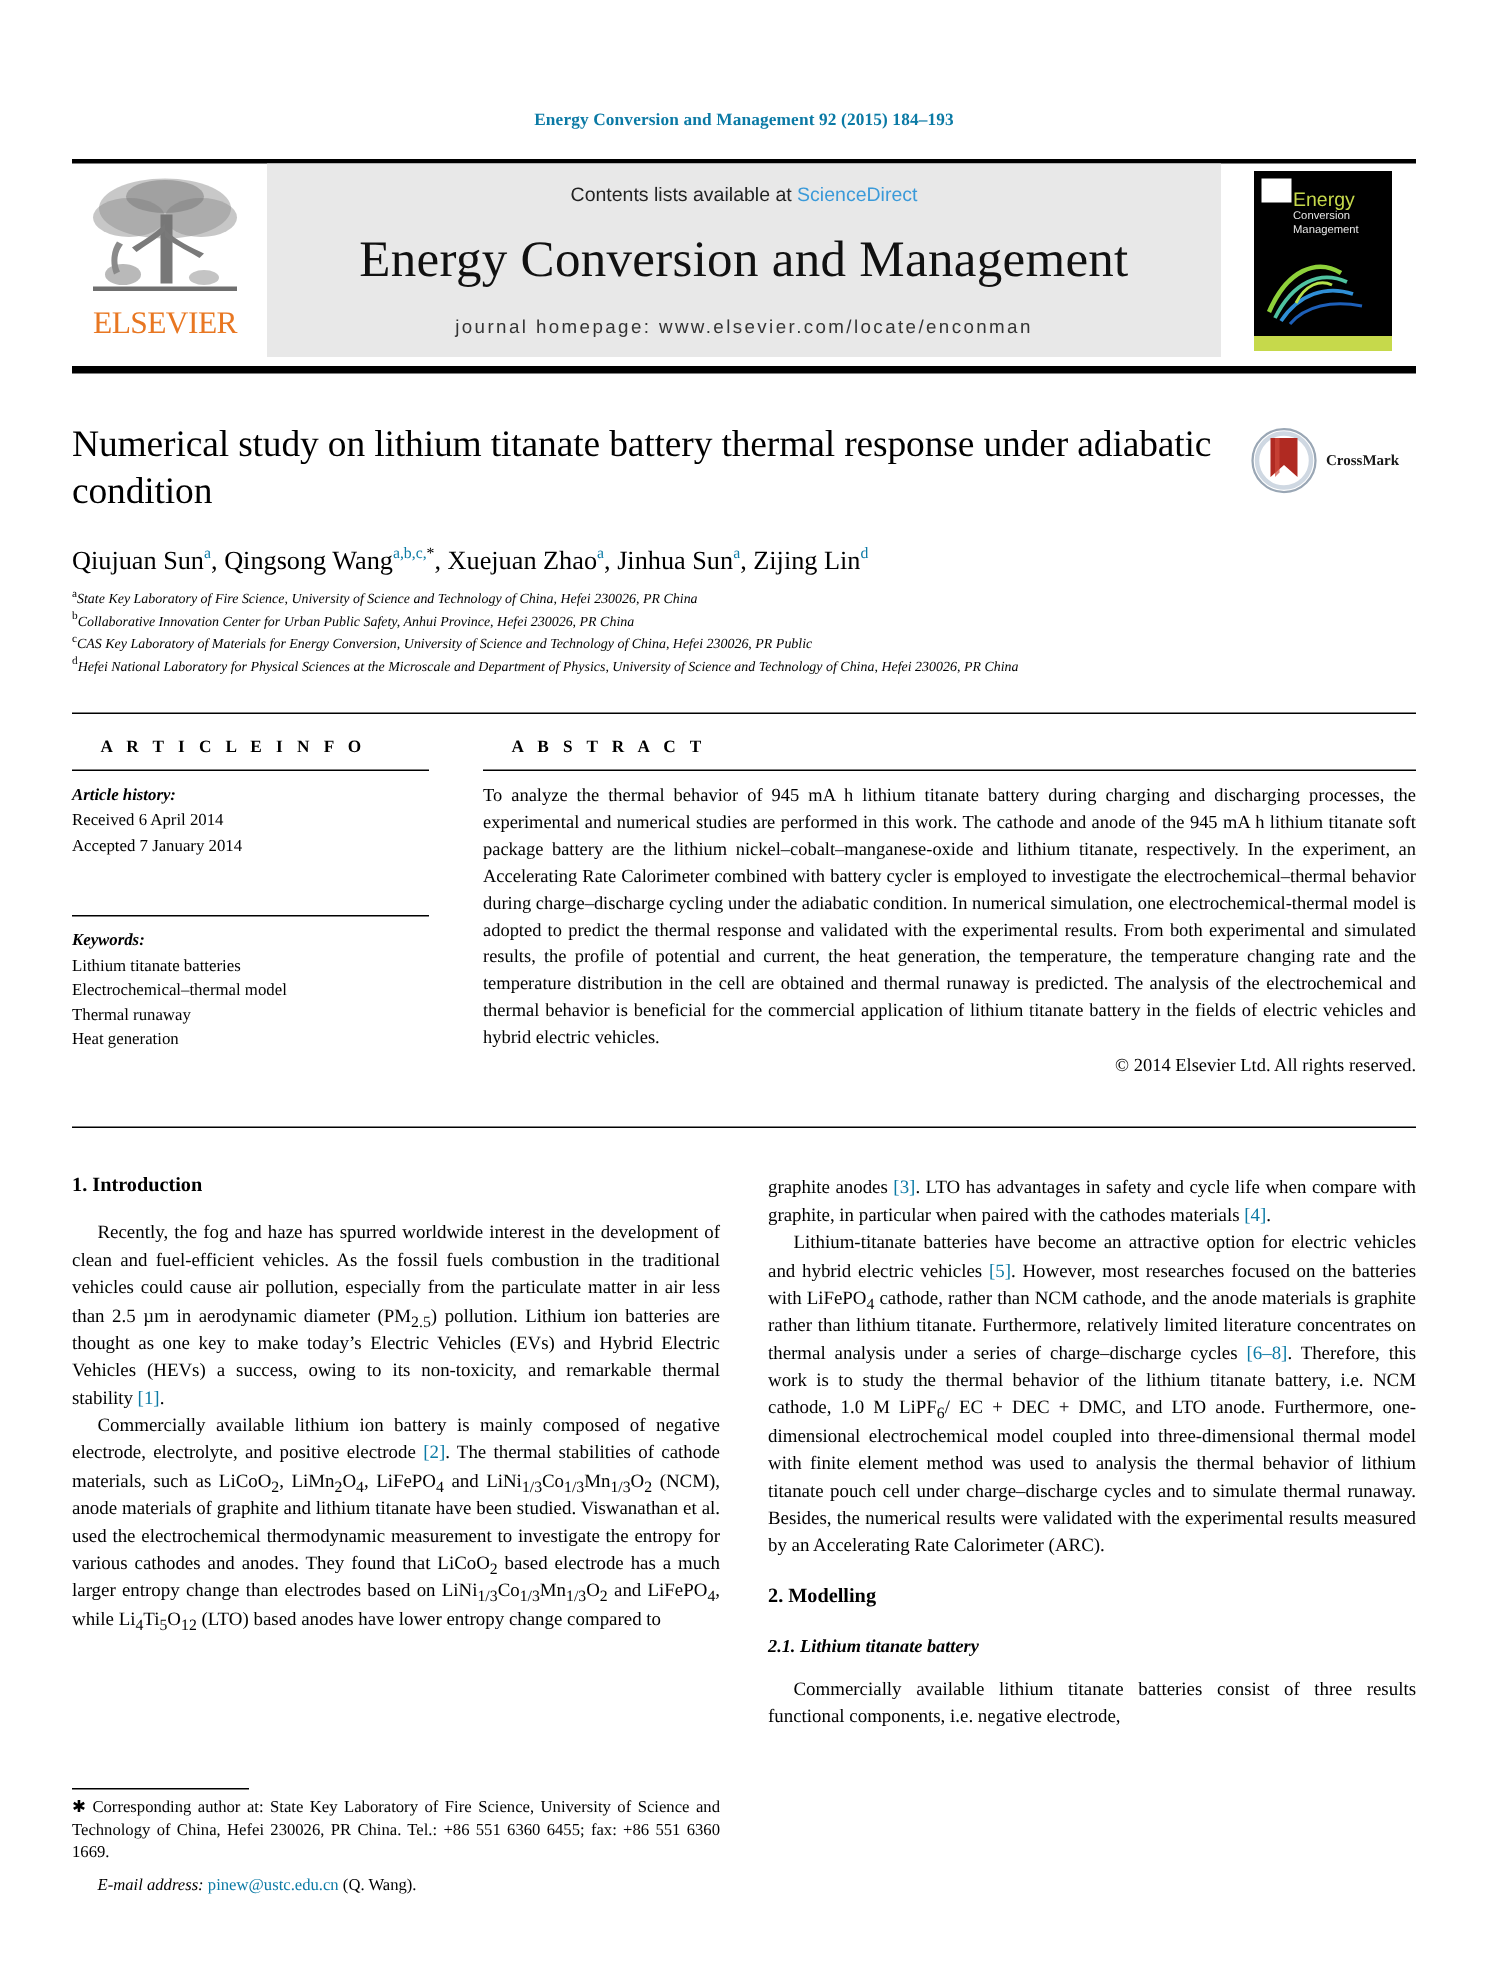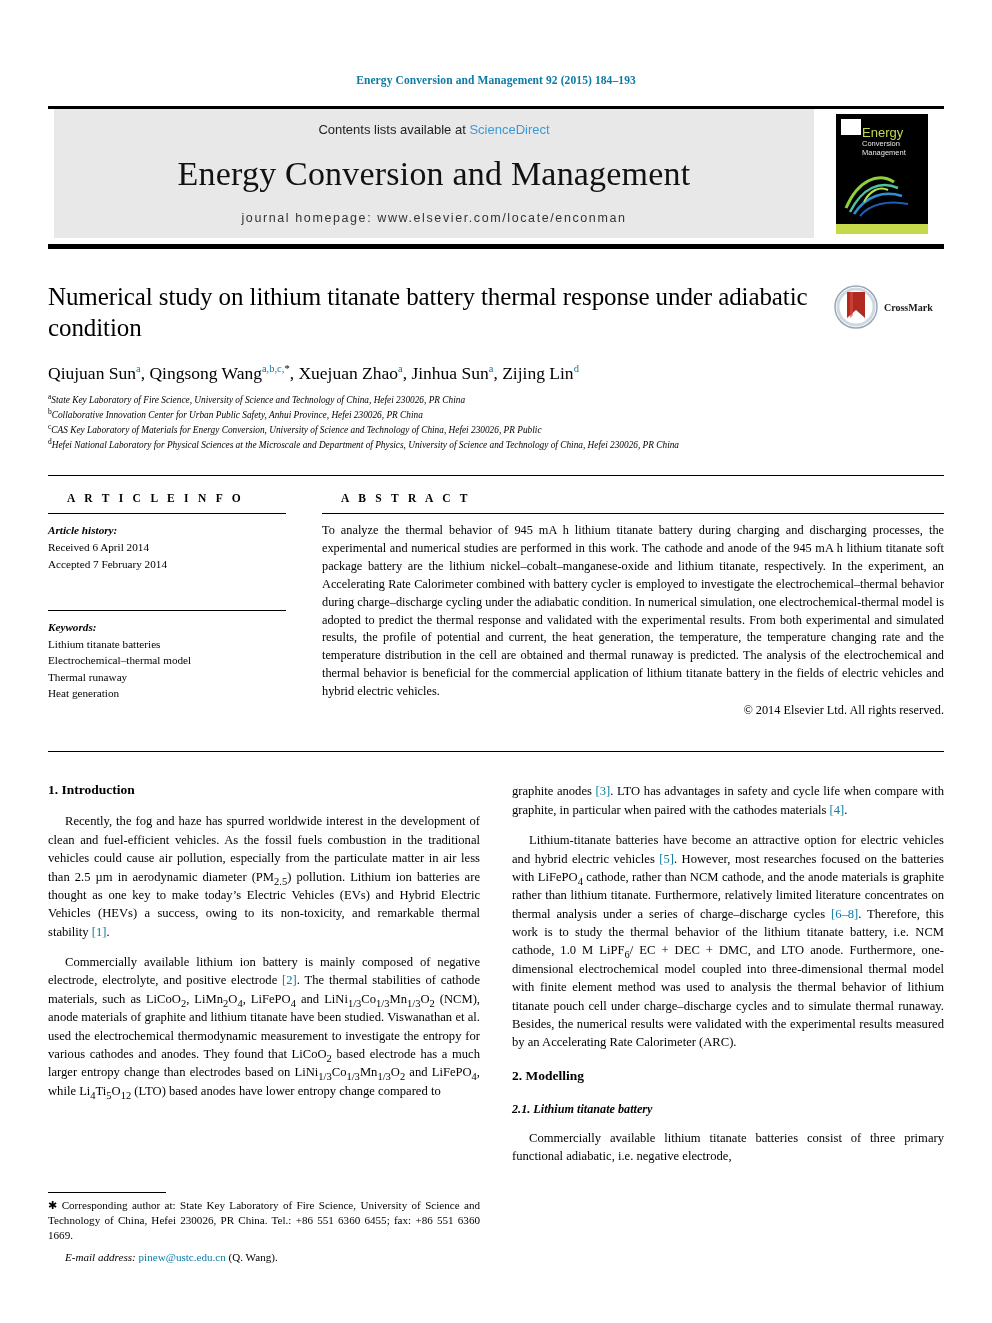--- a/index.html
+++ b/index.html
@@ -284,21 +284,21 @@
     margin: 18px 0 12px 0;
   }
   p.para {
     font-family: "Liberation Serif", serif;
     font-size: 12.6px;
     line-height: 1.46;
     text-align: justify;
     margin: 0;
     text-indent: 17px;
   }
-  p.para + p.para { margin-top: 12px; }
+  p.para + p.para { margin-top: 0; }
   .ref { color: #0b7aa5; }
 
   
   .footnotes {
     position: absolute;
     left: 48px;
     bottom: 58px;
     width: 432px;
   }
   .fn-rule {
@@ -343,20 +343,38 @@
 </style>
 </head>
 <body>
 
 <div class="page">
 
   <div class="running-head">Energy Conversion and Management 92 (2015) 184–193</div>
 
   <div class="masthead">
 
+    <div class="elsevier-block">
+      <svg class="tree-logo" viewBox="0 0 104 94">
+        <g fill="#8a8a8a">
+          <ellipse cx="52" cy="26" rx="44" ry="20" fill="#9a9a9a" opacity="0.55"></ellipse>
+          <ellipse cx="28" cy="32" rx="24" ry="13" fill="#8f8f8f" opacity="0.5"></ellipse>
+          <ellipse cx="76" cy="32" rx="24" ry="13" fill="#8f8f8f" opacity="0.5"></ellipse>
+          <ellipse cx="52" cy="18" rx="26" ry="11" fill="#707070" opacity="0.45"></ellipse>
+          <path d="M49 30 L49 76 L57 76 L57 30 Z" fill="#777"></path>
+          <path d="M52 36 C44 44 36 48 30 52 L33 55 C40 50 47 46 52 41 Z" fill="#7a7a7a"></path>
+          <path d="M52 40 C60 48 70 52 78 56 L75 59 C67 54 58 50 52 45 Z" fill="#7a7a7a"></path>
+          <path d="M20 48 C16 54 15 62 18 70 L22 68 C19 62 20 55 24 50 Z" fill="#8a8a8a"></path>
+          <ellipse cx="24" cy="70" rx="12" ry="7" fill="#8a8a8a" opacity="0.6"></ellipse>
+          <ellipse cx="78" cy="72" rx="10" ry="5" fill="#8a8a8a" opacity="0.5"></ellipse>
+        </g>
+        <rect x="4" y="78" width="96" height="3" fill="#6f6f6f"></rect>
+      </svg>
+      <div class="elsevier-word">ELSEVIER</div>
+    </div>
 
     <div class="journal-banner">
       <div class="contents-line">
         <span>Contents lists available at </span><span class="sd">ScienceDirect</span>
       </div>
       <div class="journal-title">Energy Conversion and Management</div>
       <div class="homepage-line">journal homepage: www.elsevier.com/locate/enconman</div>
     </div>
 
     <div class="cover-block">
@@ -403,21 +421,21 @@
     </div>
   </div>
 
   <div class="band">
     <div class="info-col">
       <div class="smallcaps-head">A R T I C L E    I N F O</div>
       <div class="hr-thin"></div>
       <div class="info-text">
         <em>Article history:</em><br>
         <span>Received 6 April 2014</span><br>
-        <span>Accepted 7 February 2014</span>
+        <span>Accepted 7 January 2014</span>
       </div>
       <div class="keywords-block">
         <div class="hr-thin"></div>
         <div class="info-text">
           <em>Keywords:</em><br>
           <span>Lithium titanate batteries</span><br>
           <span>Electrochemical–thermal model</span><br>
           <span>Thermal runaway</span><br>
           <span>Heat generation</span>
         </div>
@@ -437,21 +455,21 @@
     <div class="col">
       <h2 class="section">1. Introduction</h2>
       <p class="para">Recently, the fog and haze has spurred worldwide interest in the development of clean and fuel-efficient vehicles. As the fossil fuels combustion in the traditional vehicles could cause air pollution, especially from the particulate matter in air less than 2.5 µm in aerodynamic diameter (PM<sub>2.5</sub>) pollution. Lithium ion batteries are thought as one key to make today’s Electric Vehicles (EVs) and Hybrid Electric Vehicles (HEVs) a success, owing to its non-toxicity, and remarkable thermal stability <span class="ref">[1]</span>.</p>
       <p class="para">Commercially available lithium ion battery is mainly composed of negative electrode, electrolyte, and positive electrode <span class="ref">[2]</span>. The thermal stabilities of cathode materials, such as LiCoO<sub>2</sub>, LiMn<sub>2</sub>O<sub>4</sub>, LiFePO<sub>4</sub> and LiNi<sub>1/3</sub>Co<sub>1/3</sub>Mn<sub>1/3</sub>O<sub>2</sub> (NCM), anode materials of graphite and lithium titanate have been studied. Viswanathan et al. used the electrochemical thermodynamic measurement to investigate the entropy for various cathodes and anodes. They found that LiCoO<sub>2</sub> based electrode has a much larger entropy change than electrodes based on LiNi<sub>1/3</sub>Co<sub>1/3</sub>Mn<sub>1/3</sub>O<sub>2</sub> and LiFePO<sub>4</sub>, while Li<sub>4</sub>Ti<sub>5</sub>O<sub>12</sub> (LTO) based anodes have lower entropy change compared to</p>
     </div>
     <div class="col">
       <p class="para" style="text-indent:0">graphite anodes <span class="ref">[3]</span>. LTO has advantages in safety and cycle life when compare with graphite, in particular when paired with the cathodes materials <span class="ref">[4]</span>.</p>
       <p class="para">Lithium-titanate batteries have become an attractive option for electric vehicles and hybrid electric vehicles <span class="ref">[5]</span>. However, most researches focused on the batteries with LiFePO<sub>4</sub> cathode, rather than NCM cathode, and the anode materials is graphite rather than lithium titanate. Furthermore, relatively limited literature concentrates on thermal analysis under a series of charge–discharge cycles <span class="ref">[6–8]</span>. Therefore, this work is to study the thermal behavior of the lithium titanate battery, i.e. NCM cathode, 1.0 M LiPF<sub>6</sub>/ EC + DEC + DMC, and LTO anode. Furthermore, one-dimensional electrochemical model coupled into three-dimensional thermal model with finite element method was used to analysis the thermal behavior of lithium titanate pouch cell under charge–discharge cycles and to simulate thermal runaway. Besides, the numerical results were validated with the experimental results measured by an Accelerating Rate Calorimeter (ARC).</p>
       <h2 class="section" style="margin-top:16px">2. Modelling</h2>
       <h3 class="subsection">2.1. Lithium titanate battery</h3>
-      <p class="para">Commercially available lithium titanate batteries consist of three primary functional adiabatic, i.e. negative electrode,</p>
+      <p class="para">Commercially available lithium titanate batteries consist of three results functional components, i.e. negative electrode,</p>
     </div>
   </div>
 
   <div class="footnotes">
     <div class="fn-rule"></div>
     <div class="fn-text">✱ Corresponding author at: State Key Laboratory of Fire Science, University of Science and Technology of China, Hefei 230026, PR China. Tel.: +86 551 6360 6455; fax: +86 551 6360 1669.</div>
     <div class="fn-email"><em>E-mail address:</em> <a href="#">pinew@ustc.edu.cn</a> (Q. Wang).</div>
   </div>
 
 

